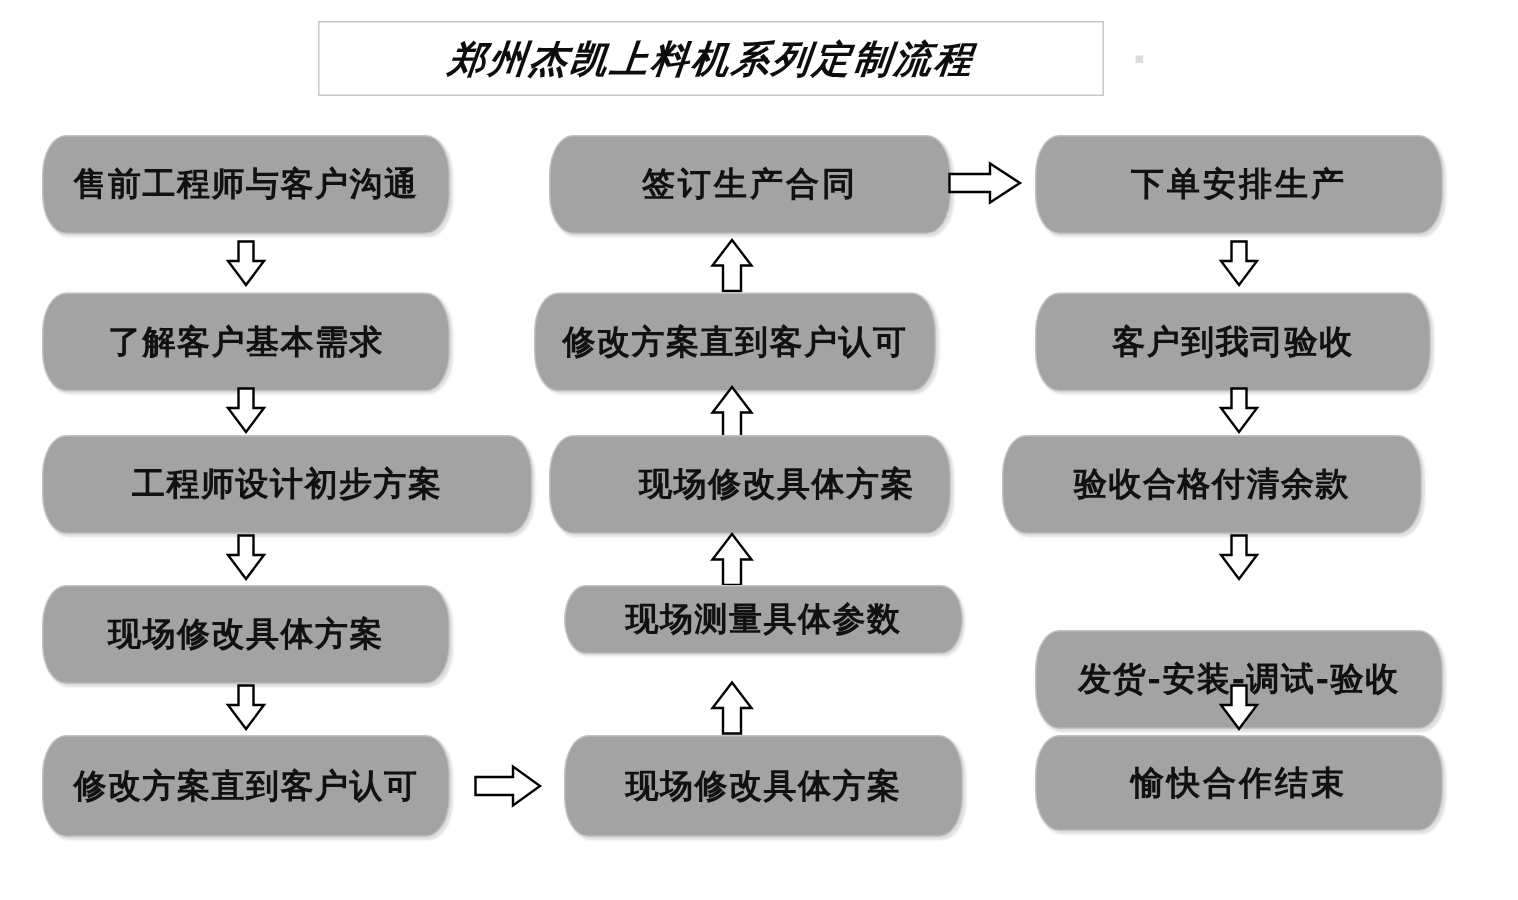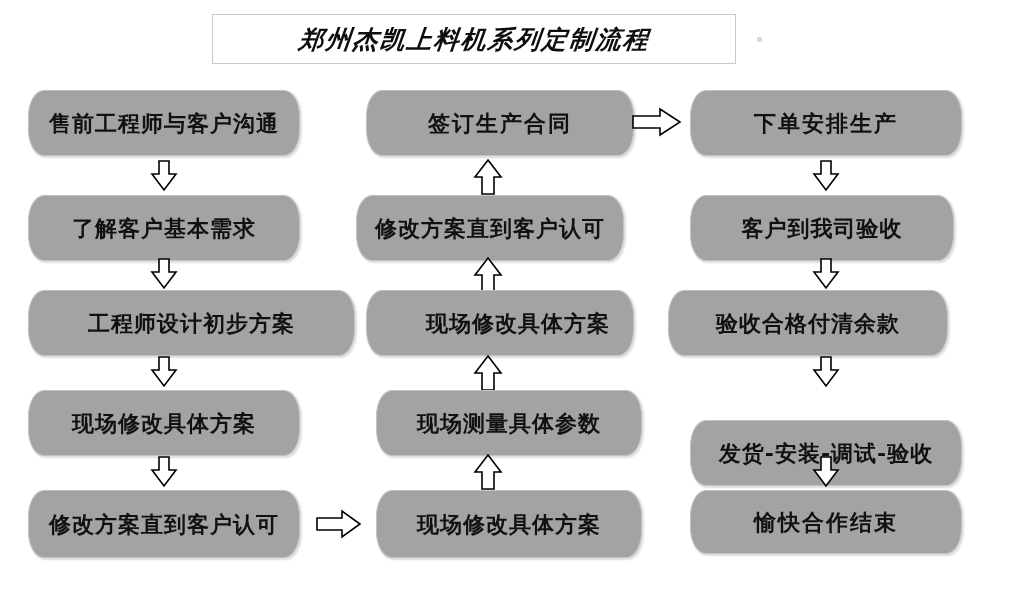--- a/index.html
+++ b/index.html
@@ -176,21 +176,21 @@
   <div class="node" style="left:366px; top:290px; width:268px; height:66px;padding-left:36px;">
     <span class="node-label">现场修改具体方案</span>
   </div>
 
   <div class="arrow" style="left:472px; top:354px;">
     <svg width="32" height="38" viewBox="0 0 32 38">
       <polygon points="16,2 29,19 22,19 22,36 10,36 10,19 3,19" fill="#ffffff" stroke="#000000" stroke-width="1.6"></polygon>
     </svg>
   </div>
 
-  <div class="node" style="left:376px; top:390px; width:266px; height:66px;">
+  <div class="node" style="left:376px; top:390px; width:266px; height:46px;">
     <span class="node-label">现场测量具体参数</span>
   </div>
 
   <div class="arrow" style="left:472px; top:453px;">
     <svg width="32" height="38" viewBox="0 0 32 38">
       <polygon points="16,2 29,19 22,19 22,36 10,36 10,19 3,19" fill="#ffffff" stroke="#000000" stroke-width="1.6"></polygon>
     </svg>
   </div>
 
   <div class="node" style="left:376px; top:490px; width:266px; height:68px;">

